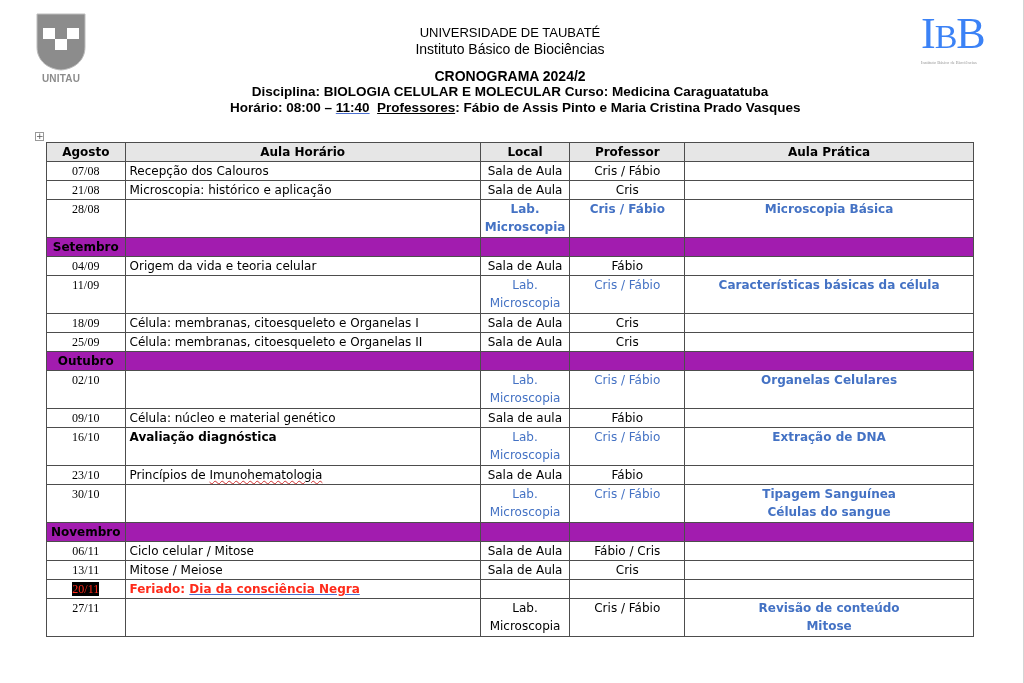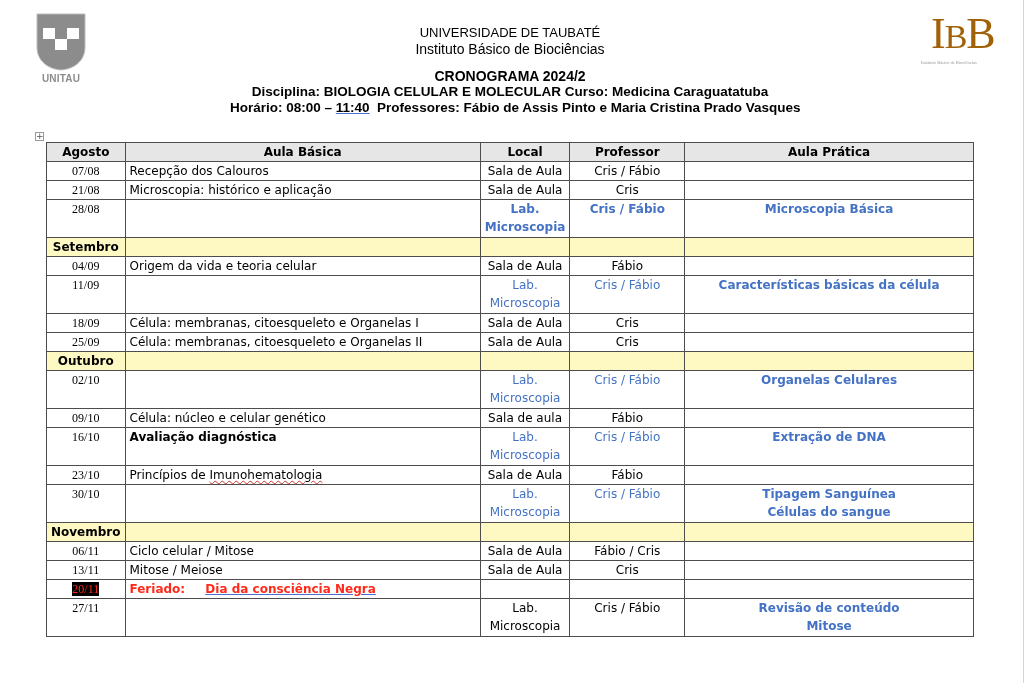--- a/index.html
+++ b/index.html
@@ -16,35 +16,35 @@
   .logo-unitau { position: absolute; left: 36px; top: 13px; width: 52px; }
   .logo-unitau svg { display: block; }
   .logo-unitau .logo-text {
     font-family: "Liberation Sans", sans-serif; font-weight: bold;
     font-size: 10px; color: #8c8c8c; text-align: center; margin-top: 2px;
     letter-spacing: 0.2px; margin-left: -2px;
   }
   .logo-ibb { position: absolute; left: 921px; top: 12px; width: 75px; }
   .logo-ibb .ibb-letters {
     font-family: "Liberation Serif", serif; font-size: 44px; line-height: 44px;
-    color: #a16207; letter-spacing: -1px; margin-left: 10px;
+    color: #3b82f6; letter-spacing: -1px;
   }
   .logo-ibb .ibb-sub {
     font-family: "Liberation Serif", serif; font-size: 4.5px; color: #999;
     white-space: nowrap; margin-top: 1px;
   }
   .header {
     position: absolute; left: 230px; width: 560px; top: 24px; text-align: center;
   }
   .header .uni { font-size: 13px; line-height: 17px; }
   .header .inst { font-size: 14px; line-height: 17px; }
   .header .gap { height: 10px; }
   .header .bold { font-weight: bold; font-size: 13.5px; line-height: 16px; white-space: nowrap; }
   .header .title { font-size: 14px; }
-  .u { }
+  .u { text-decoration: underline; }
   a.email { color: #2f5fb3; text-decoration: underline; }
   .table-handle {
     position: absolute; left: 35px; top: 132px; width: 9px; height: 9px;
     border: 1px solid #999; box-sizing: border-box; font-size: 9px; line-height: 7px;
     text-align: center; color: #555; font-family: "DejaVu Sans", sans-serif;
   }
   table.cron {
     position: absolute; left: 46px; top: 142px; width: 928px;
     border-collapse: collapse;
     font-family: "DejaVu Sans", sans-serif; font-size: 12px;
@@ -53,21 +53,21 @@
     border: 1px solid #4d4d4d; padding: 0 4px; vertical-align: top; line-height: 18px;
   }
   table.cron th { background: #e6e6e6; font-weight: bold; text-align: center; }
   col.c-date { width: 73px; } col.c-theory { width: 362px; }
   col.c-local { width: 83px; } col.c-prof { width: 116px; } col.c-prat { width: 294px; }
   td.date {
     font-family: "Liberation Serif", serif; font-size: 12px; text-align: center;
   }
   td.center { text-align: center; }
   td.vmid { vertical-align: middle; }
-  tr.month td { background: #fef9c3; font-weight: bold; }
+  tr.month td { background: #a21caf; font-weight: bold; }
   tr.month td.mname { text-align: center; }
   .blue { color: #4472c4; }
   .bold { font-weight: bold; }
   .red { color: #ff2a1a; font-weight: bold; }
   .hl { background: #000000; color: #ff2a1a; }
   .squiggle { text-decoration: underline wavy #d03030; text-decoration-thickness: 1px; }
   .bluesq { text-decoration: underline; text-decoration-color: #4a6fd0; }
   tr.h2 td { height: 37px; }
 </style>
 </head>
@@ -107,21 +107,21 @@
   <colgroup>
       <col class="c-date">
       <col class="c-theory">
       <col class="c-local">
       <col class="c-prof">
       <col class="c-prat">
     </colgroup>
   <thead>
     <tr>
       <th>Agosto</th>
-      <th>Aula Básica</th>
+      <th>Aula Horário</th>
       <th>Local</th>
       <th>Professor</th>
       <th>Aula Prática</th>
     </tr>
   </thead>
   <tbody>
 
     <tr>
       <td class="date">07/08</td>
       <td>Recepção dos Calouros</td>
@@ -198,21 +198,21 @@
     <tr class="h2">
       <td class="date">02/10</td>
       <td></td>
       <td class="center blue">Lab. Microscopia</td>
       <td class="center blue">Cris / Fábio</td>
       <td class="center blue bold">Organelas Celulares</td>
     </tr>
 
     <tr>
       <td class="date">09/10</td>
-      <td>Célula: núcleo e celular genético</td>
+      <td>Célula: núcleo e material genético</td>
       <td class="center">Sala de aula</td>
       <td class="center">Fábio</td>
       <td></td>
     </tr>
 
     <tr class="h2">
       <td class="date">16/10</td>
       <td class="bold">Avaliação diagnóstica</td>
       <td class="center blue">Lab. Microscopia</td>
       <td class="center blue">Cris / Fábio</td>
@@ -257,21 +257,21 @@
     <tr>
       <td class="date">13/11</td>
       <td>Mitose / Meiose</td>
       <td class="center">Sala de Aula</td>
       <td class="center">Cris</td>
       <td></td>
     </tr>
 
     <tr>
       <td class="date"><span class="hl">20/11</span></td>
-      <td class="red"><span>Feriado: </span><span class="bluesq" style="text-decoration:underline; text-decoration-color:#4a6fd0;margin-left:16px;">Dia da consciência Negra</span></td>
+      <td class="red"><span>Feriado: </span><span class="bluesq" style="text-decoration:underline; text-decoration-color:#4a6fd0;">Dia da consciência Negra</span></td>
       <td></td>
       <td></td>
       <td></td>
     </tr>
 
     <tr class="h2">
       <td class="date">27/11</td>
       <td></td>
       <td class="center">Lab. Microscopia</td>
       <td class="center">Cris / Fábio</td>

